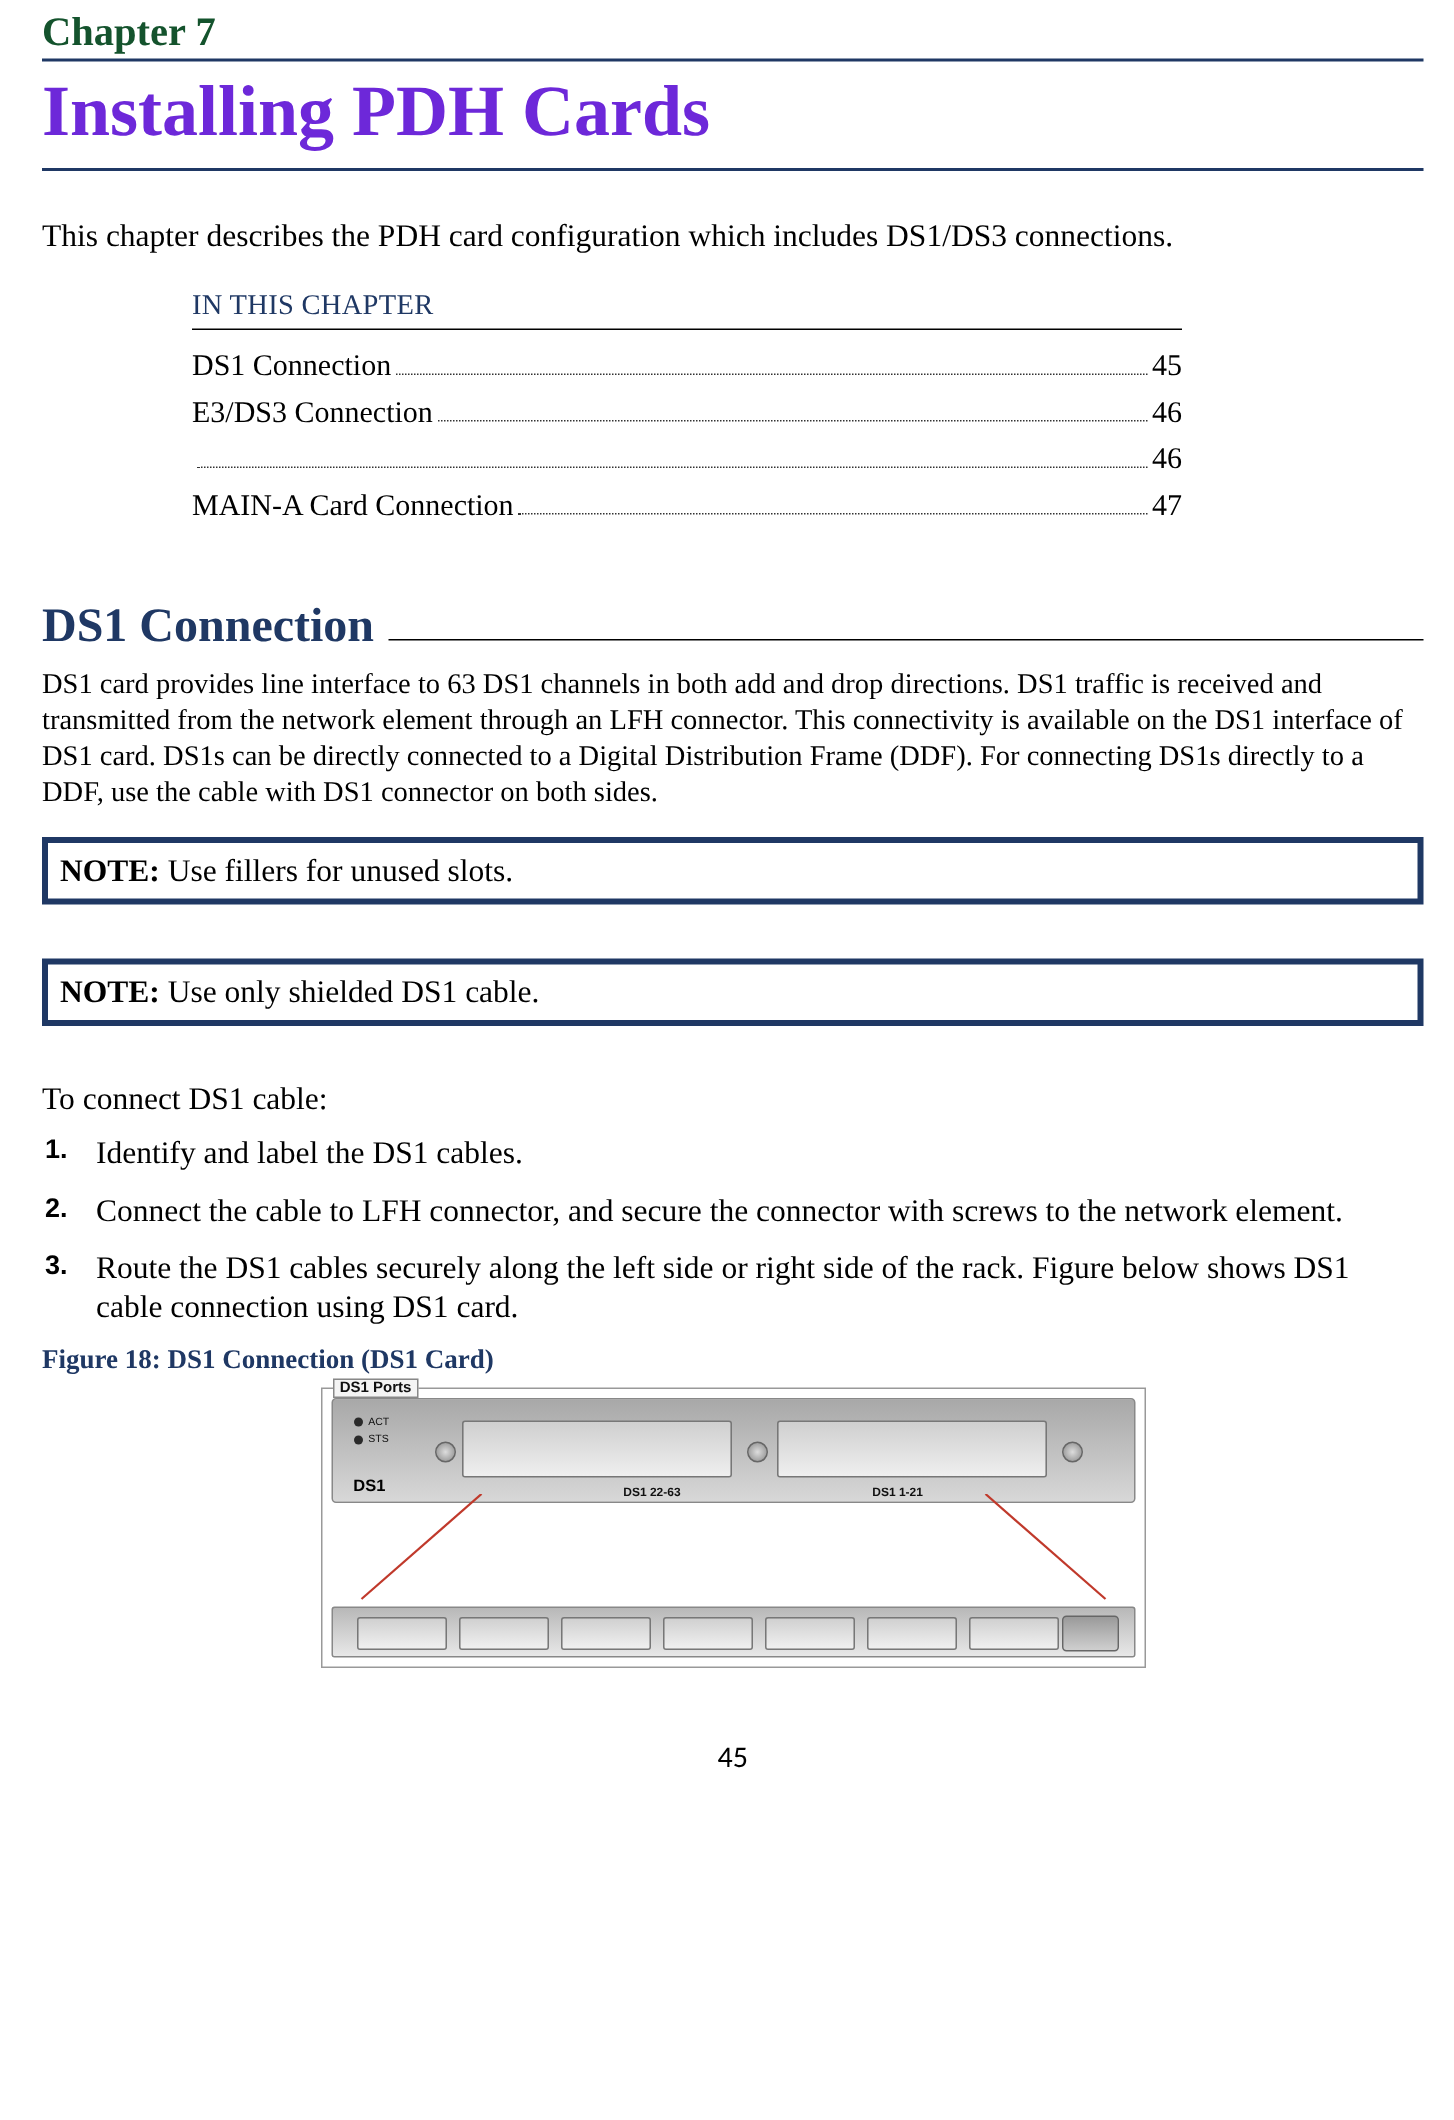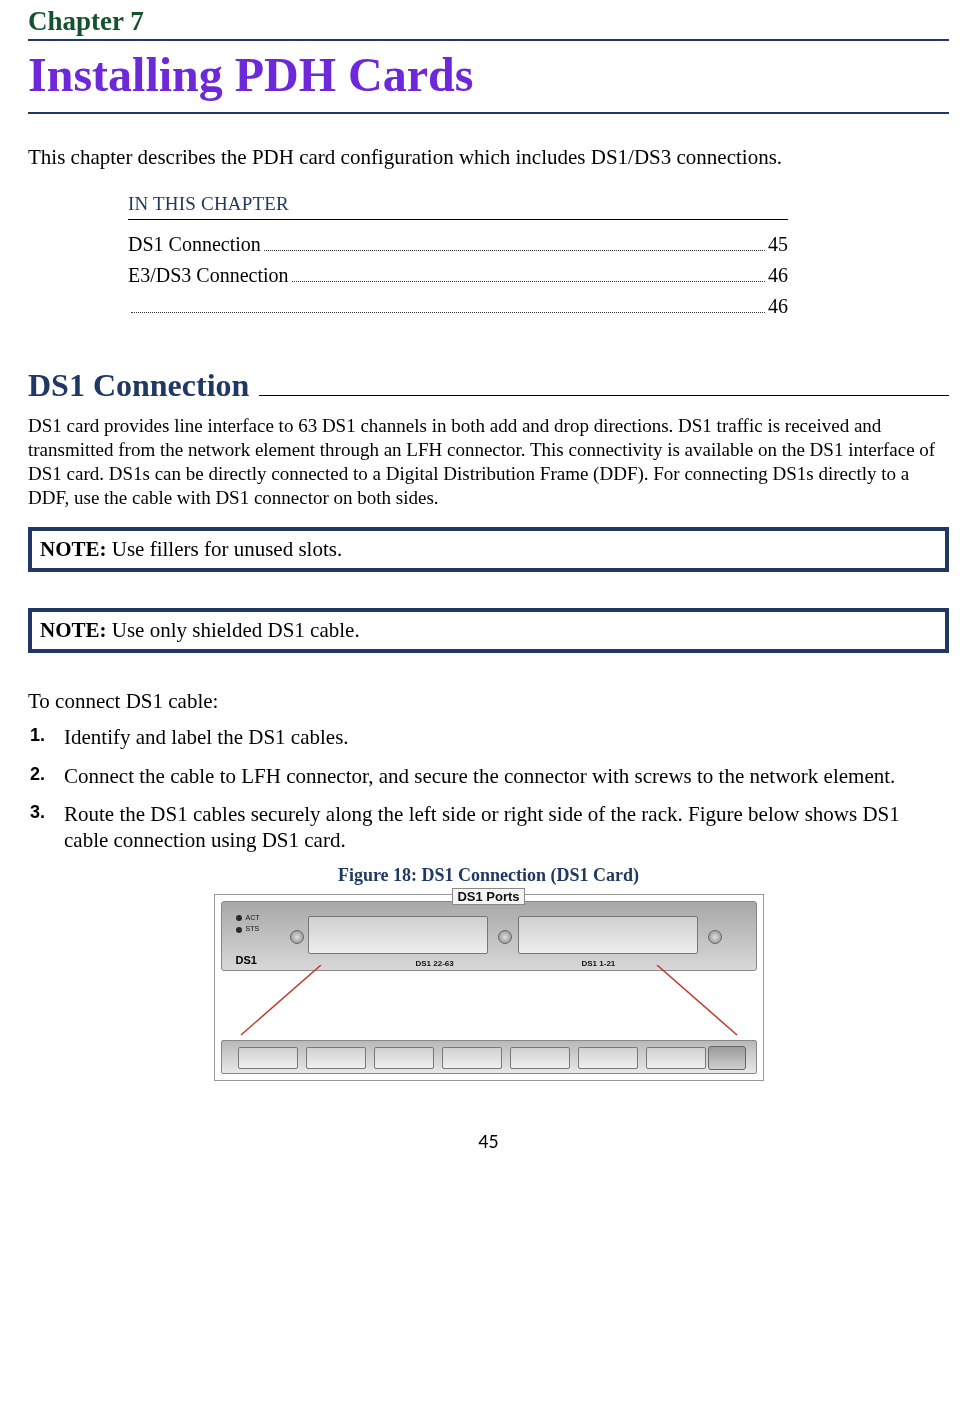--- a/index.html
+++ b/index.html
@@ -136,21 +136,20 @@
       left: 0;
       top: 0;
       font-family: Verdana, Arial, sans-serif;
       font-size: 18px;
       font-weight: bold;
     }
     .figure-caption {
       color: #1f3864;
       font-size: 18px;
       font-weight: bold;
-      text-align: center;
       margin-top: 6px;
       margin-bottom: 8px;
       font-family: Georgia, 'Times New Roman', serif;
     }
     .figure-container {
       width: 550px;
       margin: 0 auto;
     }
     .diagram-frame {
       border: 1px solid #999;
@@ -185,23 +184,22 @@
     }
     .left-leds .led {
       display: inline-block;
       width: 6px; height: 6px; border-radius: 50%;
       background: #2a2a2a; margin-right: 4px; vertical-align: middle;
     }
     .top-labels {
       position: absolute;
       top: -14px;
       left: 0; right: 0;
-      text-align: center;
       font-family: Arial, sans-serif;
-      font-size: 13px;
+      font-size: 10px;
       font-weight: bold;
       color: #111;
     }
     .top-label-box {
       display: inline-block;
       border: 1px solid #888;
       padding: 0 4px;
       background: #f4f4f4;
     }
     .bottom-port-label {
@@ -291,20 +289,25 @@
     <span class="toc-page">45</span>
   </div>
   <div class="toc-row">
     <span class="toc-label">E3/DS3 Connection</span>
     <span class="toc-leader"></span>
     <span class="toc-page">46</span>
   </div>
   <div class="toc-row">
     <span class="toc-leader"></span>
     <span class="toc-page">46</span>
+  </div>
+  <div class="toc-row">
+    <span class="toc-label">MAIN-A Card Connection</span>
+    <span class="toc-leader"></span>
+    <span class="toc-page">47</span>
   </div>
 </div>
 
 <div class="section-heading-row">
   <div class="section-heading">DS1 Connection</div>
   <div class="section-rule"></div>
 </div>
 
 <p class="body-text">DS1 card provides line interface to 63 DS1 channels in both add and drop directions. DS1 traffic is received and transmitted from the network element through an LFH connector. This connectivity is available on the DS1 interface of DS1 card. DS1s can be directly connected to a Digital Distribution Frame (DDF). For connecting DS1s directly to a DDF, use the cable with DS1 connector on both sides.</p>
 

